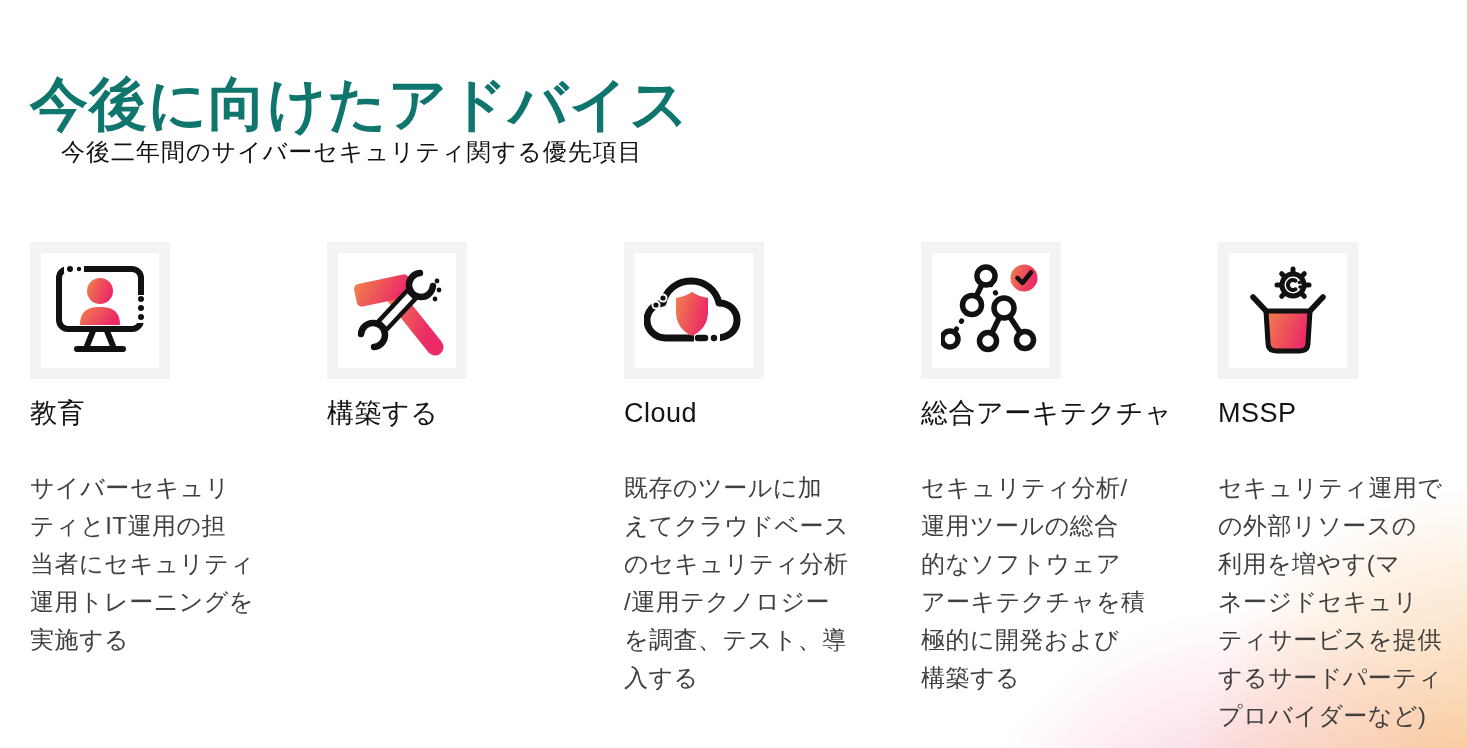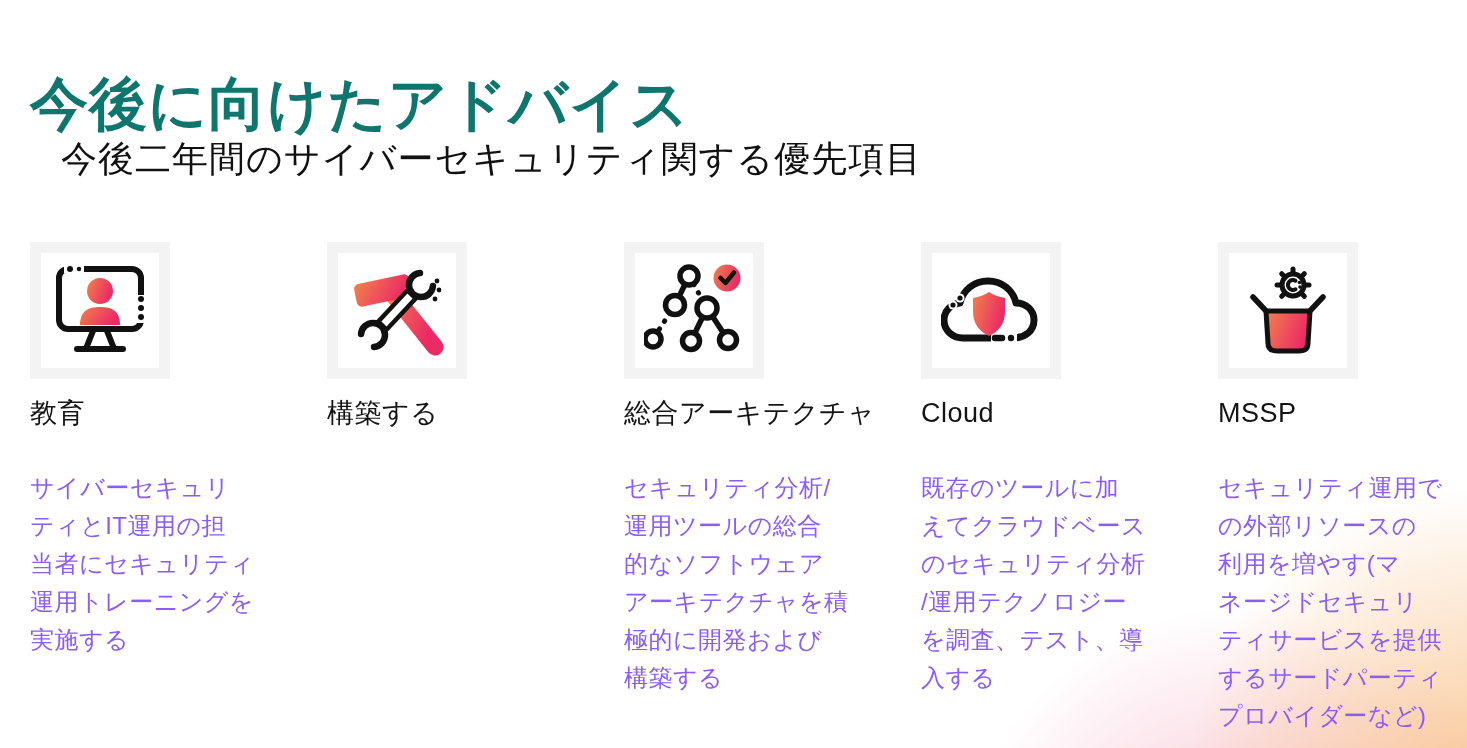--- a/index.html
+++ b/index.html
@@ -16,21 +16,21 @@
       radial-gradient(circle 470px at 85% 120%, rgba(236,90,134,0.38) 0%, rgba(236,90,134,0) 62%);
   }
   .content{position:relative;z-index:1;}
   .slide-title{
     position:absolute;left:30px;top:28px;
     font-size:58px;font-weight:800;line-height:1.1;color:#0f766e;
     letter-spacing:1px;white-space:nowrap;margin-top:44px;
   }
   .slide-subtitle{
     position:absolute;left:61px;top:136px;
-    font-size:36px;font-weight:400;line-height:1.3;color:#111;
+    font-size:24px;font-weight:400;line-height:1.3;color:#111;
     letter-spacing:1px;white-space:nowrap;
   }
   .cards{
     position:absolute;left:30px;top:242px;
     display:flex;gap:35px;
   }
   .card{width:262px;flex:0 0 262px;}
   .tile{
     width:140px;height:137px;background:#f3f3f3;
     display:flex;align-items:center;justify-content:center;
@@ -38,21 +38,21 @@
   .tile-inner{
     width:118px;height:115px;background:#ffffff;
     display:flex;align-items:center;justify-content:center;
   }
   .card-title{
     margin:18px 0 16px 0;font-size:27px;font-weight:500;line-height:32px;
     color:#141414;white-space:nowrap;letter-spacing:0.5px;
   }
   .card-body{
     margin:40px 0 0 0;font-size:24px;font-weight:400;line-height:38px;
-    color:#8b5cf6;white-space:pre-line;letter-spacing:0.5px;
+    color:#404040;white-space:pre-line;letter-spacing:0.5px;
   }
   svg{display:block;}
 </style>
 </head>
 <body>
 
 <div class="bg-glow"></div>
 
 <div class="content">
 
@@ -109,20 +109,45 @@
             <path d="M85.95 25.05 A 12 12 0 1 1 72.95 12.05" fill="none" stroke="#111" stroke-width="6.5" stroke-linecap="round"></path>
             <circle cx="26" cy="74" r="12" fill="#fff"></circle>
             <path d="M14.05 72.95 A 12 12 0 1 1 27.05 85.95" fill="none" stroke="#111" stroke-width="6.5" stroke-linecap="round"></path>
             <circle cx="90" cy="20" r="2.4" fill="#111"></circle>
             <circle cx="92" cy="29" r="2.4" fill="#111"></circle>
             <circle cx="88" cy="38" r="2.4" fill="#111"></circle>
           </svg>
         </div>
       </div>
       <div class="card-title">構築する</div>
+    </div>
+
+    <div class="card">
+      <div class="tile">
+        <div class="tile-inner">
+          <svg width="100" height="100" viewBox="0 0 100 100">
+            <path d="M22 77 L72 77 C84 77 93 70 93 59 C93 49 85 42 75 42 C72 29 61 20 47 20 C33 20 22 29 19 42 C10 43 3 50 3 59 C3 69 11 77 22 77 Z" fill="#fff" stroke="#111" stroke-width="7" stroke-linejoin="round"></path>
+            <circle cx="12" cy="44" r="4.5" fill="#fff"></circle>
+            <circle cx="19" cy="37" r="4.5" fill="#fff"></circle>
+            <circle cx="12" cy="44" r="2.6" fill="#111"></circle>
+            <circle cx="19" cy="37" r="2.6" fill="#111"></circle>
+            <rect x="50" y="72" width="26" height="10" fill="#fff"></rect>
+            <line x1="54" y1="77" x2="61" y2="77" stroke="#111" stroke-width="6.5" stroke-linecap="round"></line>
+            <circle cx="70" cy="77" r="3.2" fill="#111"></circle>
+            <path d="M48 31 C52 34 58 36 64 37 L64 51 C64 63 57 71 48 75 C39 71 32 63 32 51 L32 37 C38 36 44 34 48 31 Z" fill="url(#icongrad)"></path>
+          </svg>
+        </div>
+      </div>
+      <div class="card-title">Cloud</div>
+      <div class="card-body">既存のツールに加
+えてクラウドベース
+のセキュリティ分析
+/運用テクノロジー
+を調査、テスト、導
+入する</div>
     </div>
 
     <div class="card">
       <div class="tile">
         <div class="tile-inner">
           <svg width="100" height="100" viewBox="0 0 100 100">
             <line x1="45" y1="15" x2="31" y2="44" stroke="#111" stroke-width="5.5"></line>
             <line x1="31" y1="44" x2="9" y2="78" stroke="#111" stroke-width="5" stroke-linecap="round" stroke-dasharray="0.5 9"></line>
             <line x1="45" y1="15" x2="63" y2="47" stroke="#111" stroke-width="5" stroke-linecap="round" stroke-dasharray="0.5 9"></line>
             <line x1="63" y1="47" x2="47" y2="80" stroke="#111" stroke-width="5.5"></line>
@@ -138,45 +163,20 @@
           </svg>
         </div>
       </div>
       <div class="card-title">総合アーキテクチャ</div>
       <div class="card-body">セキュリティ分析/
 運用ツールの総合
 的なソフトウェア
 アーキテクチャを積
 極的に開発および
 構築する</div>
-    </div>
-
-    <div class="card">
-      <div class="tile">
-        <div class="tile-inner">
-          <svg width="100" height="100" viewBox="0 0 100 100">
-            <path d="M22 77 L72 77 C84 77 93 70 93 59 C93 49 85 42 75 42 C72 29 61 20 47 20 C33 20 22 29 19 42 C10 43 3 50 3 59 C3 69 11 77 22 77 Z" fill="#fff" stroke="#111" stroke-width="7" stroke-linejoin="round"></path>
-            <circle cx="12" cy="44" r="4.5" fill="#fff"></circle>
-            <circle cx="19" cy="37" r="4.5" fill="#fff"></circle>
-            <circle cx="12" cy="44" r="2.6" fill="#111"></circle>
-            <circle cx="19" cy="37" r="2.6" fill="#111"></circle>
-            <rect x="50" y="72" width="26" height="10" fill="#fff"></rect>
-            <line x1="54" y1="77" x2="61" y2="77" stroke="#111" stroke-width="6.5" stroke-linecap="round"></line>
-            <circle cx="70" cy="77" r="3.2" fill="#111"></circle>
-            <path d="M48 31 C52 34 58 36 64 37 L64 51 C64 63 57 71 48 75 C39 71 32 63 32 51 L32 37 C38 36 44 34 48 31 Z" fill="url(#icongrad)"></path>
-          </svg>
-        </div>
-      </div>
-      <div class="card-title">Cloud</div>
-      <div class="card-body">既存のツールに加
-えてクラウドベース
-のセキュリティ分析
-/運用テクノロジー
-を調査、テスト、導
-入する</div>
     </div>
 
     <div class="card">
       <div class="tile">
         <div class="tile-inner">
           <svg width="100" height="100" viewBox="0 0 100 100">
             <g stroke="#111" stroke-width="5" stroke-linecap="round">
               <line x1="55" y1="8" x2="55" y2="13"></line>
               <line x1="66.3" y1="12.7" x2="62.8" y2="16.2"></line>
               <line x1="71" y1="24" x2="66" y2="24"></line>

